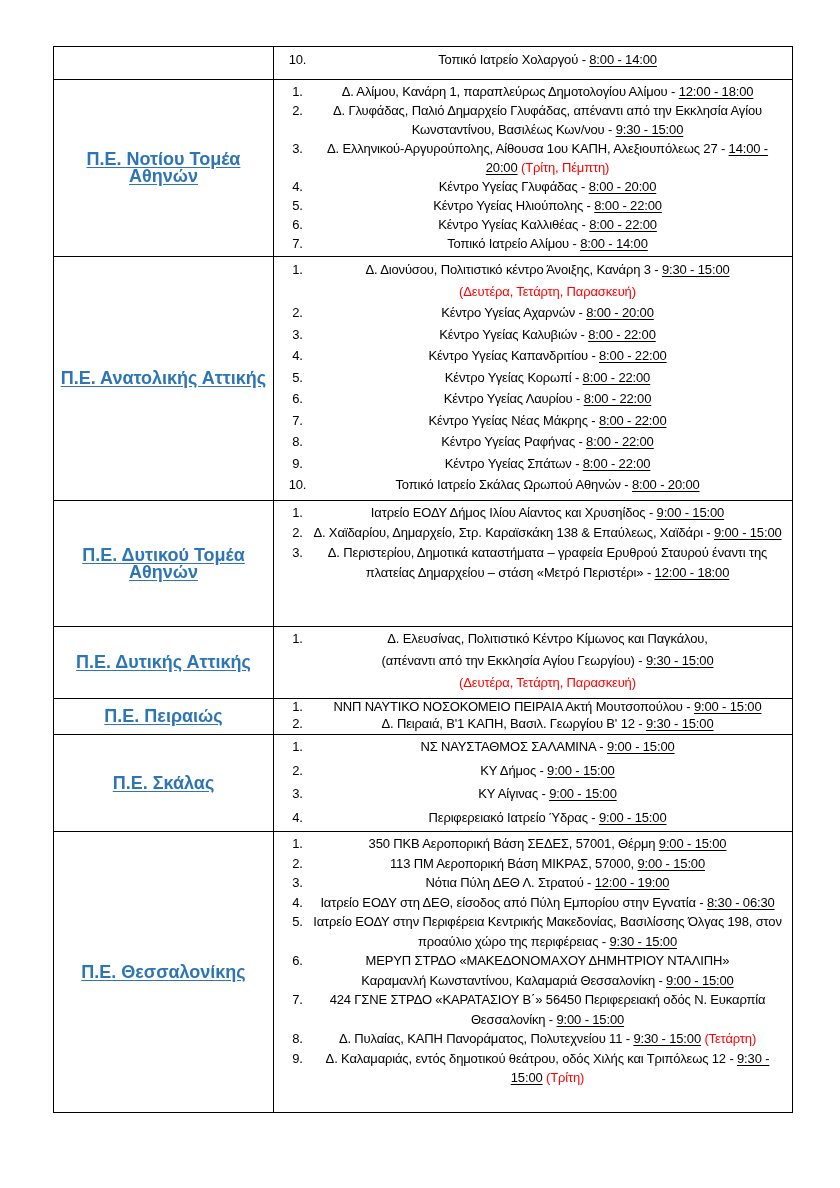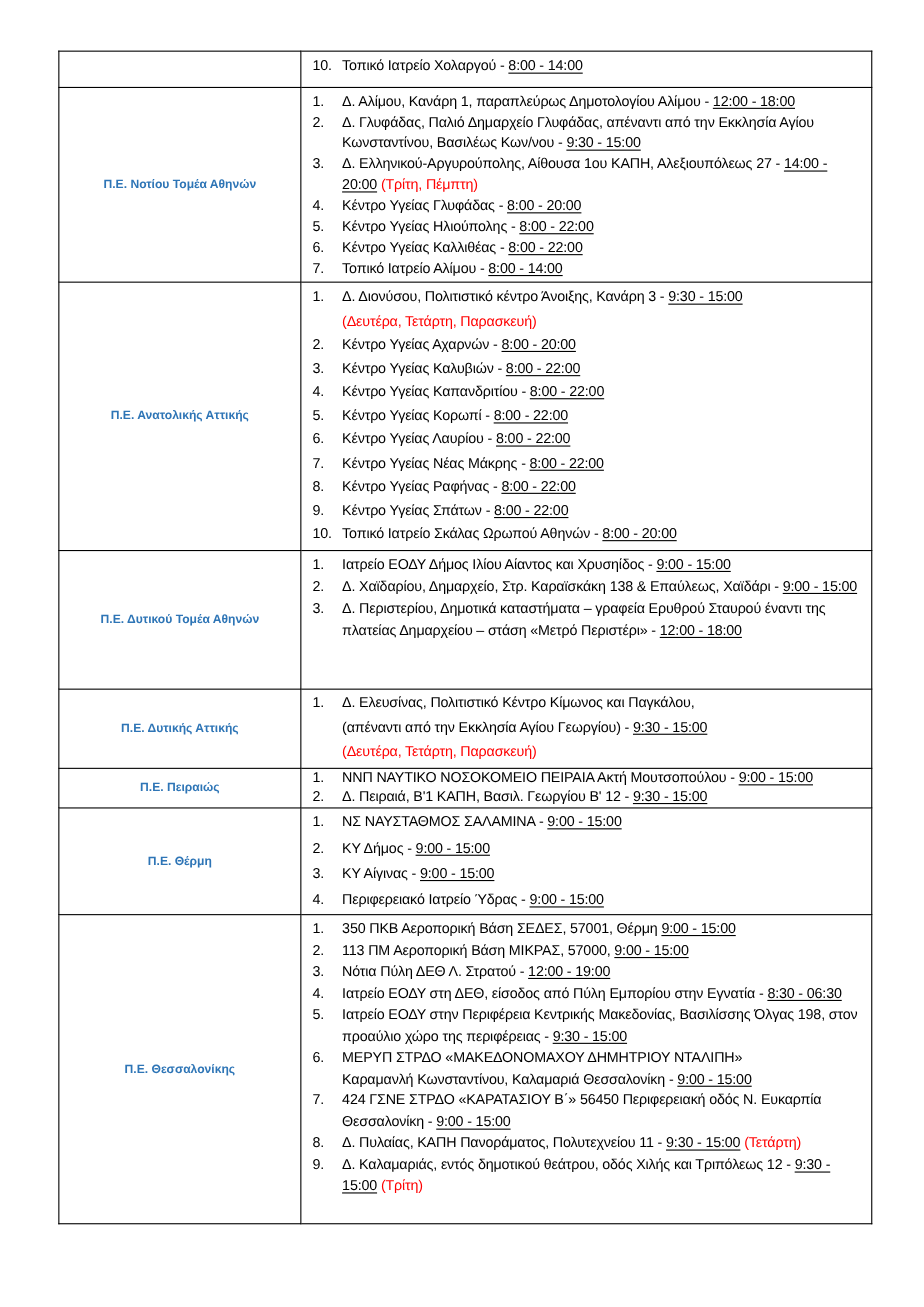--- a/index.html
+++ b/index.html
@@ -6,25 +6,25 @@
   .page{
     position:relative;width:840px;height:1188px;background:#fff;overflow:hidden;
     font-family:"Liberation Sans",sans-serif;color:#000;
   }
   table.doc-table{
     position:absolute;left:53px;top:46px;width:739px;
     border-collapse:collapse;table-layout:fixed;
   }
   col.c1{width:220px;}
   col.c2{width:519px;}
-  td{border:1.5px solid #000;padding:0;vertical-align:top;}
+  td{border:1.5px solid #000;padding:0;vertical-align:top;text-align:center;}
   .label-cell{vertical-align:middle;text-align:center;}
   .region-label{
-    font-weight:bold;font-size:11px;line-height:17px;
-    color:var(--link_blue,#2E75B6);
+    font-weight:bold;font-size:18px;line-height:17px;
+    color:var(--link_blue,#2E75B6);text-decoration:underline;
     text-underline-offset:2px;padding:2px 6px;
   }
   .items-cell{padding:2px 8px 2px 10px;font-size:13px;letter-spacing:-0.15px;}
   .item{display:flex;align-items:baseline;}
   .num{flex:0 0 27px;}
   .itext{flex:1 1 auto;}
   .seg-u{text-decoration:underline;text-underline-offset:2px;}
   .seg-r{color:var(--red,#FF0000);}
   
   .r0 td{height:27px;} .r0 .items-cell{line-height:19px;padding-top:3px;}
@@ -181,21 +181,21 @@
               <span class="itext"><span class="seg-n">ΝΝΠ ΝΑΥΤΙΚΟ ΝΟΣΟΚΟΜΕΙΟ ΠΕΙΡΑΙΑ Ακτή Μουτσοπούλου - </span><span class="seg-u">9:00 - 15:00</span></span>
             </div>
             <div class="item">
               <span class="num">2.</span>
               <span class="itext"><span class="seg-n">Δ. Πειραιά, Β'1 ΚΑΠΗ, Βασιλ. Γεωργίου Β' 12 - </span><span class="seg-u">9:30 - 15:00</span></span>
             </div>
           </td>
         </tr>
         <tr class="row r6 region">
           <td class="label-cell">
-            <div class="region-label">Π.Ε. Θέρμη</div>
+            <div class="region-label">Π.Ε. Σκάλας</div>
           </td>
           <td class="items-cell">
             <div class="item">
               <span class="num">1.</span>
               <span class="itext"><span class="seg-n">ΝΣ ΝΑΥΣΤΑΘΜΟΣ ΣΑΛΑΜΙΝΑ - </span><span class="seg-u">9:00 - 15:00</span></span>
             </div>
             <div class="item">
               <span class="num">2.</span>
               <span class="itext"><span class="seg-n">ΚΥ Δήμος - </span><span class="seg-u">9:00 - 15:00</span></span>
             </div>

